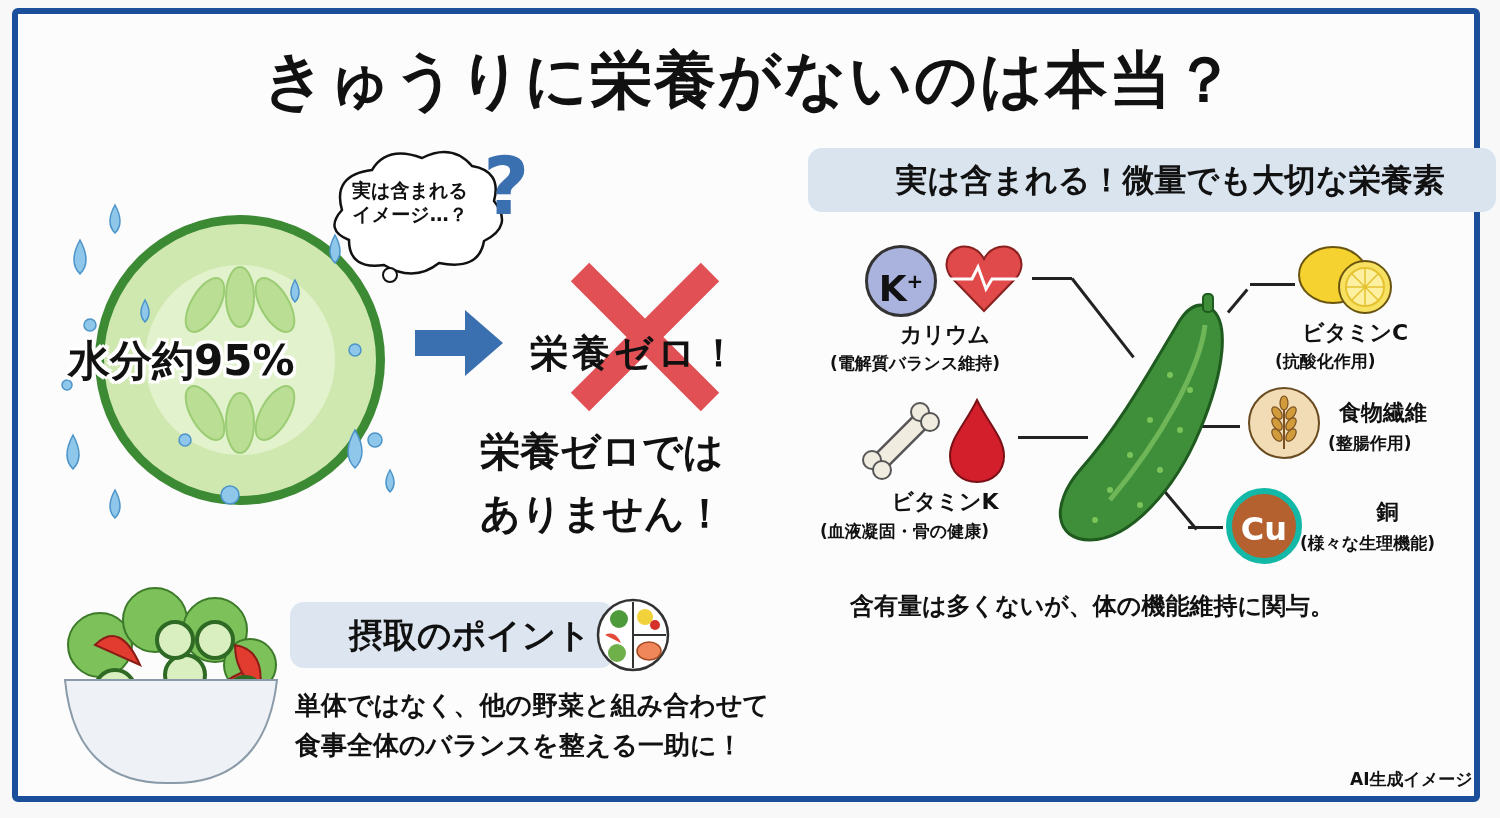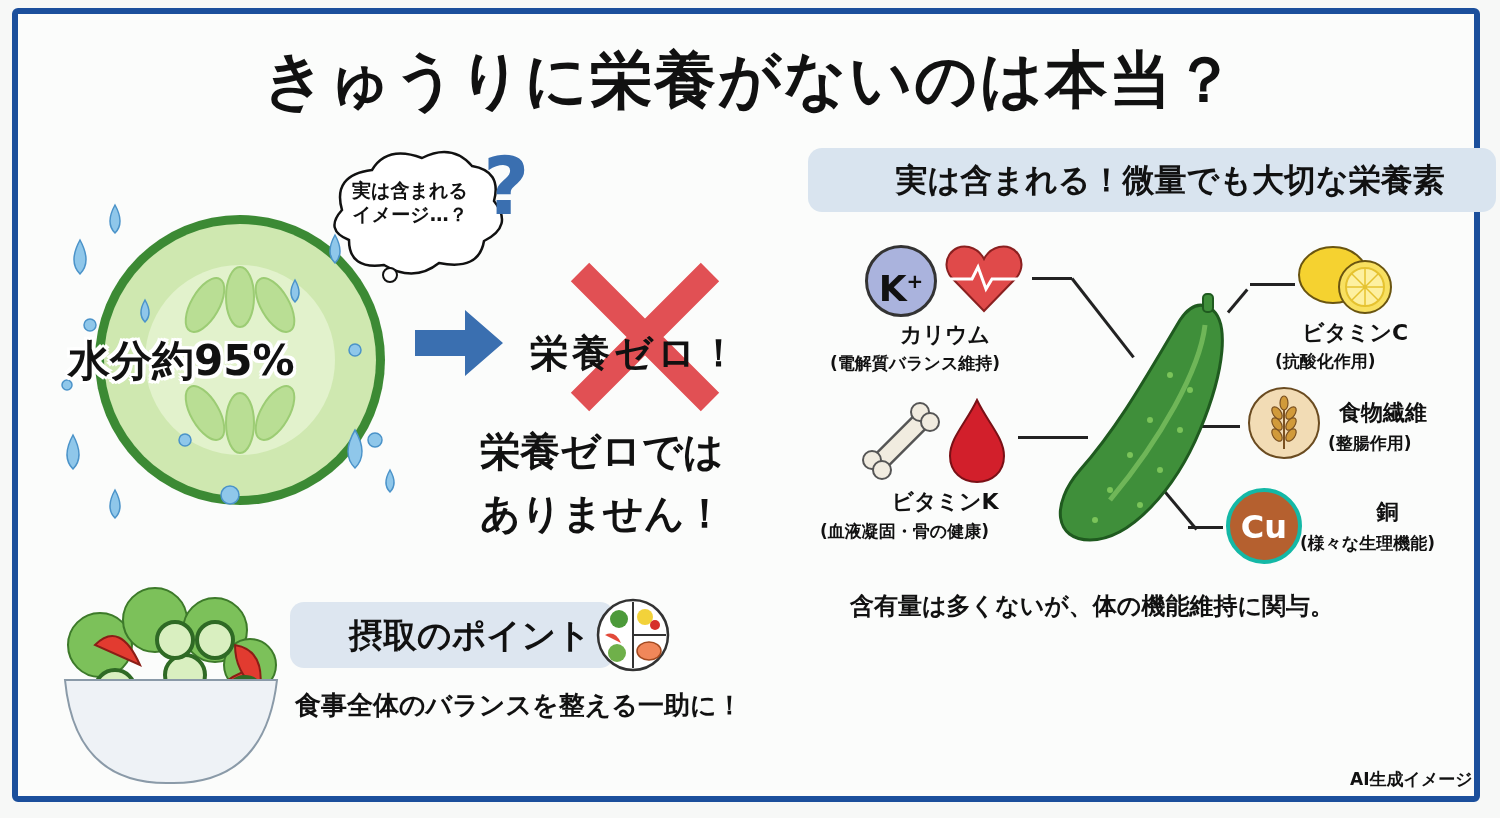--- a/index.html
+++ b/index.html
@@ -157,21 +157,21 @@
       <ellipse cx="27" cy="35" rx="4" ry="7" transform="rotate(-35 27 35)"></ellipse>
         <ellipse cx="41" cy="35" rx="4" ry="7" transform="rotate(35 41 35)"></ellipse>
       <ellipse cx="27" cy="46" rx="4" ry="7" transform="rotate(-35 27 46)"></ellipse>
         <ellipse cx="41" cy="46" rx="4" ry="7" transform="rotate(35 41 46)"></ellipse>
     </g>
   </svg>
 </div>
 <div class="abs nut-name" style="left:1328px;top:398px;width:110px">食物繊維</div>
 <div class="abs nut-desc" style="left:1328px;top:432px;width:110px">(整腸作用)</div>
 
-<div class="abs" style="left:1226px;top:488px;width:76px;height:76px;border-radius:50%;background:#b5602f;border:4px solid #14b8a6;box-sizing:border-box;color:#fff;text-align:center;line-height:70px;font-size:32px;font-weight:bold">Cu</div>
+<div class="abs" style="left:1226px;top:488px;width:76px;height:76px;border-radius:50%;background:#b5602f;border:6px solid #14b8a6;box-sizing:border-box;color:#fff;text-align:center;line-height:70px;font-size:32px;font-weight:bold">Cu</div>
 <div class="abs nut-name" style="left:1305px;top:497px;width:165px">銅</div>
 <div class="abs nut-desc" style="left:1300px;top:532px;width:175px">(様々な生理機能)</div>
 
 <div class="abs" style="left:850px;top:590px;font-size:24px;font-weight:bold">含有量は多くないが、体の機能維持に関与。</div>
 
 <svg class="abs" style="left:55px;top:585px" width="230" height="200">
   <g fill="#7cc15a" stroke="#3d7a2a" stroke-width="2">
     <circle cx="45" cy="60" r="32"></circle>
       <circle cx="100" cy="35" r="32"></circle>
       <circle cx="160" cy="45" r="32"></circle>
@@ -200,16 +200,17 @@
   <path d="M38 5 V71 M38 38 H71" stroke="#333" stroke-width="2"></path>
   <circle cx="24" cy="22" r="9" fill="#4c9a3a"></circle>
   <circle cx="50" cy="20" r="8" fill="#f2d23a"></circle>
     <circle cx="60" cy="28" r="5" fill="#d6302a"></circle>
   <path d="M10 38 q10 -5 16 8 z" fill="#e24a3a"></path>
   <circle cx="22" cy="56" r="9" fill="#6fb04a"></circle>
   <ellipse cx="54" cy="54" rx="12" ry="9" fill="#f0875a" stroke="#a34a20" stroke-width="1.5"></ellipse>
 </svg>
 
 <div class="abs body-text" style="left:295px;top:685px">
+  <div>単体ではなく、他の野菜と組み合わせて</div>
   <div>食事全体のバランスを整える一助に！</div>
 </div>
 
 <div class="abs" style="left:1350px;top:768px;font-size:17px;font-weight:bold">AI生成イメージ</div>
 
 </body></html>

